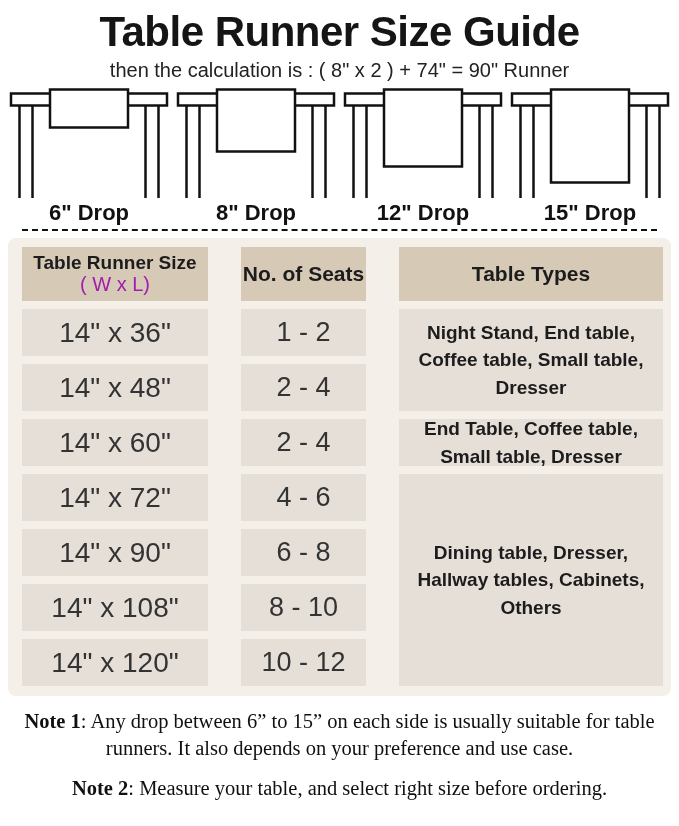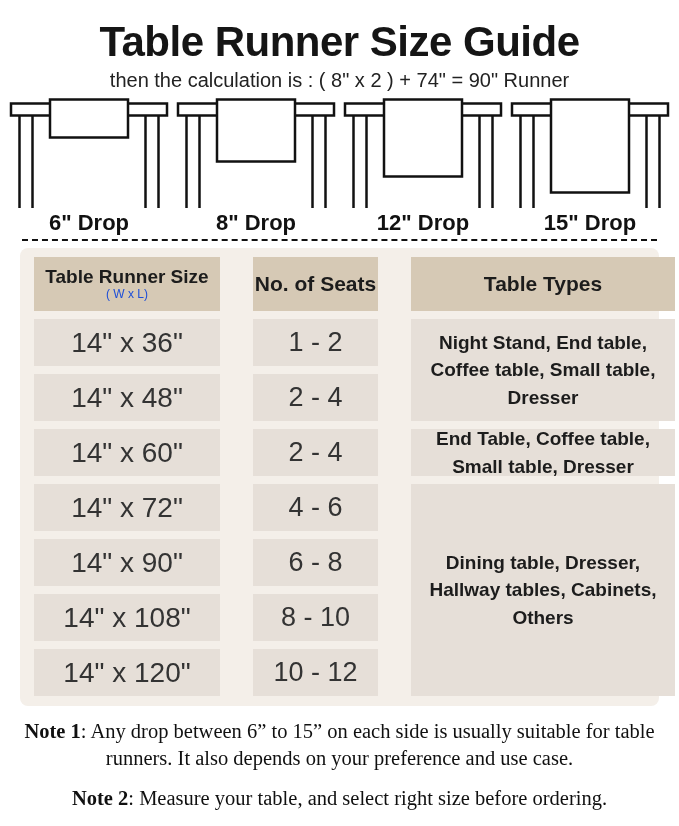--- a/index.html
+++ b/index.html
@@ -2,50 +2,50 @@
 <html><head>
 <meta charset="utf-8">
 <style>
   html,body{margin:0;padding:0;}
   body{
     width:679px;height:826px;overflow:hidden;background:#ffffff;
     font-family:"Liberation Sans","DejaVu Sans",sans-serif;color:#1c1c1c;
   }
   .page{width:679px;height:826px;position:relative;}
   .page-title{
-    margin:18px 0 0;text-align:center;font-size:42px;font-weight:800;
+    margin:8px 0 0;text-align:center;font-size:42px;font-weight:800;
     letter-spacing:-0.5px;color:#151515;line-height:1.12;
   }
   .formula-line{margin:7px 0 0;text-align:center;font-size:20.5px;color:#222;line-height:1.18;}
   .example-line{margin:4px 0 0;text-align:center;font-size:20px;color:#222;line-height:1.18;}
   .diagrams{
     display:flex;justify-content:space-between;align-items:flex-start;
     padding:0 9px;margin-top:5px;
   }
   .figure{width:160px;display:flex;flex-direction:column;align-items:center;}
   .figure svg{display:block;}
   .drop-label{font-size:22px;font-weight:700;color:#111;margin-top:2px;line-height:1.2;}
   .dashed-sep{margin:3px 22px 0;border-top:2.5px dashed #111;height:0;}
   .table-wrap{
-    margin:7px 20px 0;background:#f4efe9;border-radius:8px;
+    margin:7px 8px 0;background:#f4efe9;border-radius:8px;
     padding:9px 14px 10px;box-sizing:border-box;
   }
   .size-grid{
     display:grid;
     grid-template-columns:186px 125px 264px;
     grid-template-rows:54px repeat(7,47px);
     column-gap:33px;row-gap:8px;
   }
   .cell{
     background:#e6dfd8;display:flex;flex-direction:column;
     align-items:center;justify-content:center;text-align:center;
   }
   .hdr{background:#d6c9b5;}
   .hdr-line1{font-size:19px;font-weight:700;color:#1c1c1c;line-height:1.15;}
-  .hdr-line2{font-size:12px;font-weight:400;color:#1d4ed8;line-height:1.15;text-align:right;}
+  .hdr-line2{font-size:20px;font-weight:400;color:#a21caf;line-height:1.15;text-align:right;}
   .hdr-single{font-size:21px;font-weight:700;color:#1c1c1c;}
   .size-cell{font-size:28px;font-weight:400;color:#333;}
   .seats-cell{font-size:27px;font-weight:400;color:#333;}
   .types-cell{font-size:19px;font-weight:700;color:#1c1c1c;line-height:1.45;padding:8px 12px;box-sizing:border-box;}
   .notes{margin:8px 4px 0;text-align:center;font-size:20.5px;line-height:1.33;color:#101010;}
   .notes p{margin:12px;font-family:Liberation Serif, serif;}
   .note-label{font-weight:700;}
 </style>
 </head>
 <body>

